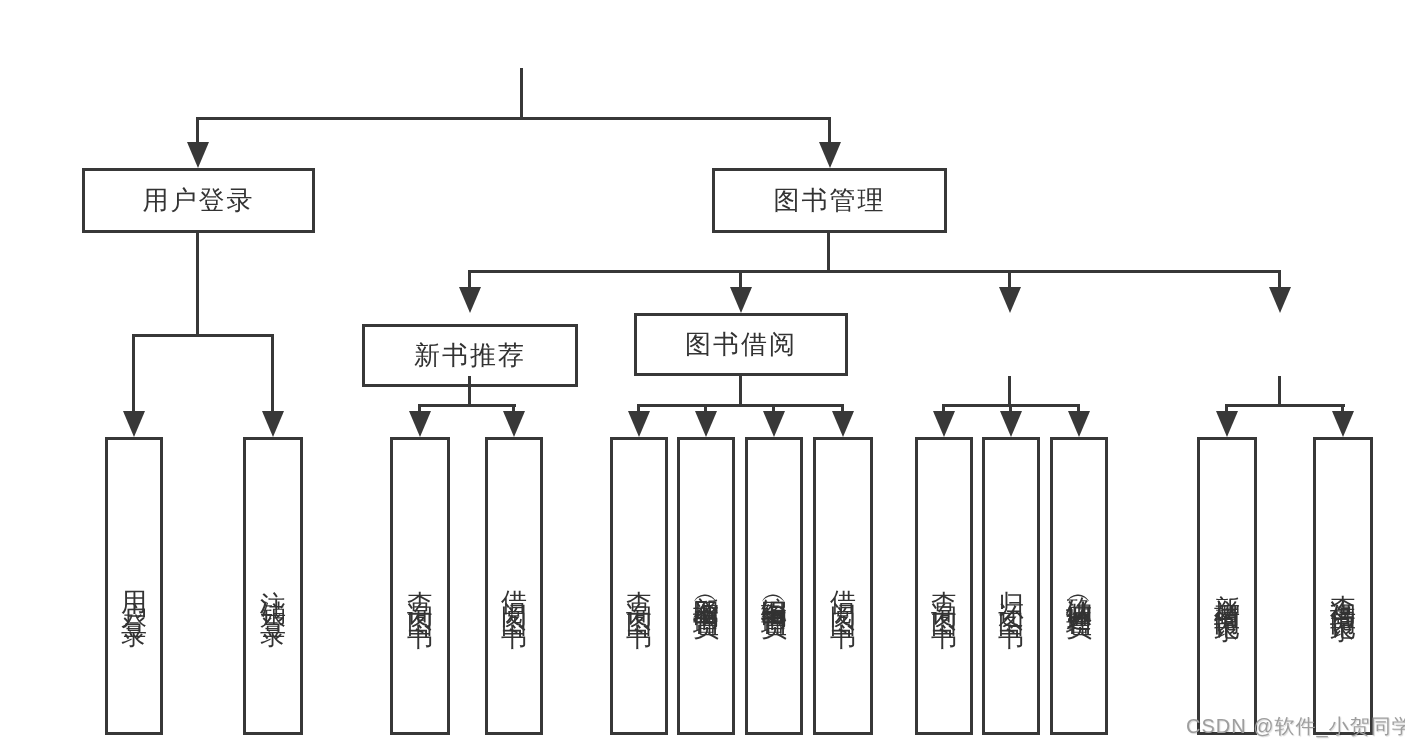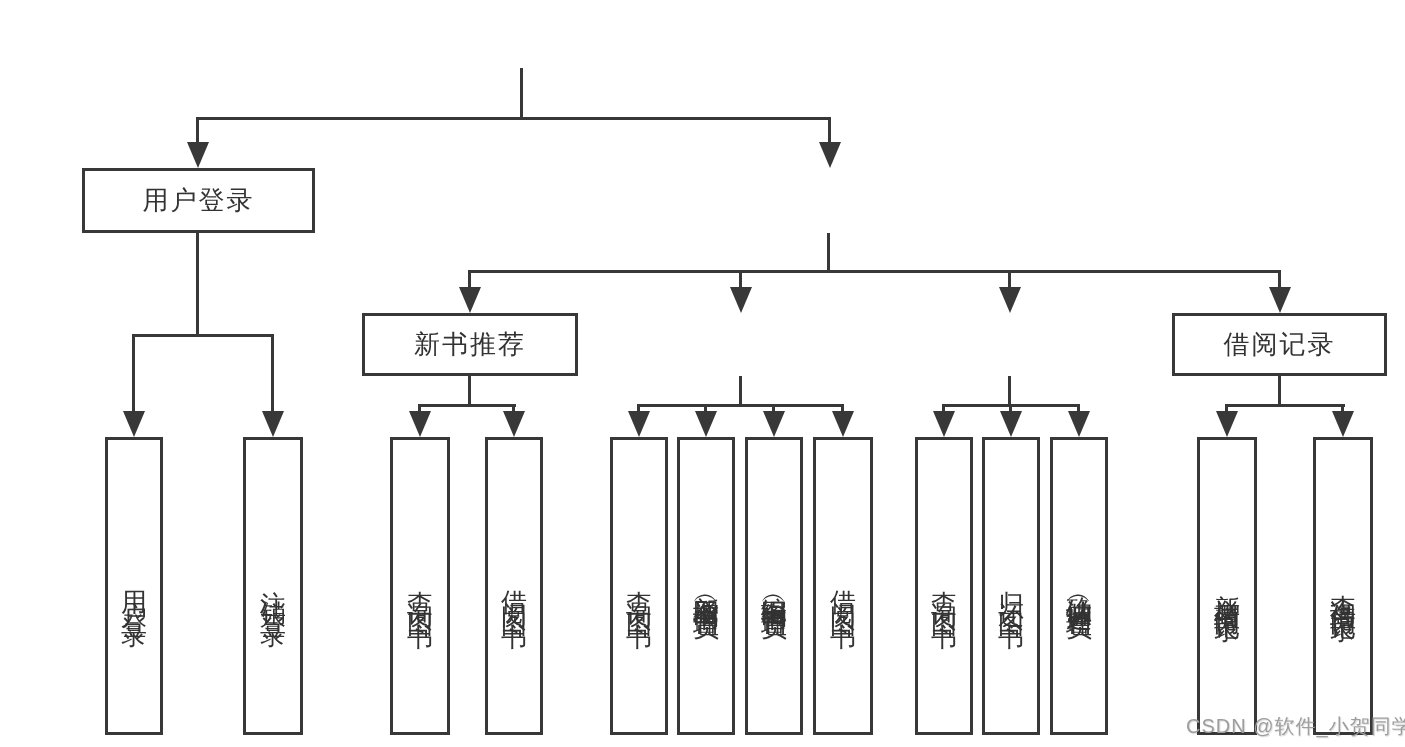--- a/index.html
+++ b/index.html
@@ -53,44 +53,47 @@
   <i class="v" style="left:520px;top:68px;height:50px"></i>
   <i class="h" style="left:196px;top:117px;width:635px"></i>
   <i class="v" style="left:196px;top:117px;height:30px"></i>
   <i class="a" style="left:187px;top:142px"></i>
   <i class="v" style="left:828px;top:117px;height:30px"></i>
   <i class="a" style="left:819px;top:142px"></i>
 
   <div class="box" style="left:82px;top:168px;width:233px;height:65px">
     <span>用户登录</span>
   </div>
+  <div class="box" style="left:712px;top:168px;width:235px;height:65px">
+    <span>图书管理</span>
+  </div>
 
   <i class="v" style="left:196px;top:233px;height:103px"></i>
   <i class="h" style="left:132px;top:334px;width:142px"></i>
   <i class="v" style="left:132px;top:334px;height:82px"></i>
   <i class="a" style="left:123px;top:411px"></i>
   <i class="v" style="left:271px;top:334px;height:82px"></i>
   <i class="a" style="left:262px;top:411px"></i>
 
   <i class="v" style="left:827px;top:233px;height:39px"></i>
   <i class="h" style="left:468px;top:270px;width:813px"></i>
   <i class="v" style="left:468px;top:270px;height:22px"></i>
   <i class="a" style="left:459px;top:287px"></i>
   <i class="v" style="left:739px;top:270px;height:22px"></i>
   <i class="a" style="left:730px;top:287px"></i>
   <i class="v" style="left:1008px;top:270px;height:22px"></i>
   <i class="a" style="left:999px;top:287px"></i>
   <i class="v" style="left:1278px;top:270px;height:22px"></i>
   <i class="a" style="left:1269px;top:287px"></i>
 
-  <div class="box" style="left:362px;top:313px;width:216px;height:63px">
+  <div class="box" style="left:362px;top:324px;width:216px;height:63px">
     <span>新书推荐</span>
   </div>
-  <div class="box" style="left:1172px;top:313px;width:215px;height:63px">
-    <span>借阅记录</span>
+  <div class="box" style="left:634px;top:313px;width:214px;height:63px">
+    <span>图书借阅</span>
   </div>
 
   <i class="v" style="left:468px;top:376px;height:30px"></i>
   <i class="h" style="left:418px;top:404px;width:98px"></i>
   <i class="v" style="left:418px;top:404px;height:14px"></i>
   <i class="a" style="left:409px;top:411px"></i>
   <i class="v" style="left:512px;top:404px;height:14px"></i>
   <i class="a" style="left:503px;top:411px"></i>
 
   <i class="v" style="left:739px;top:376px;height:30px"></i>

